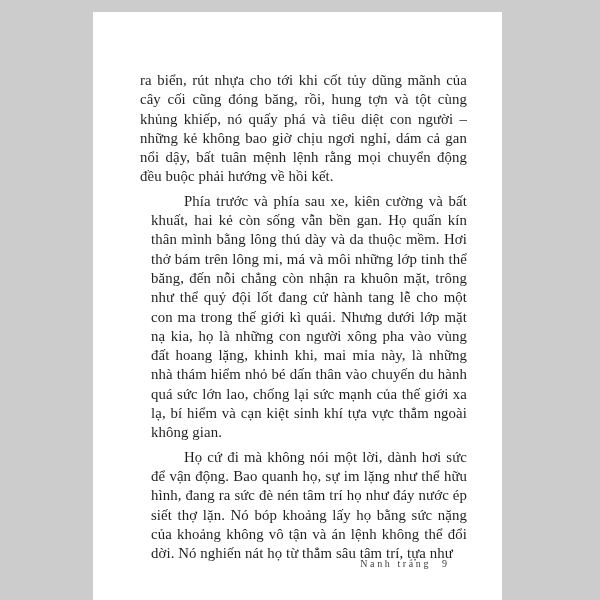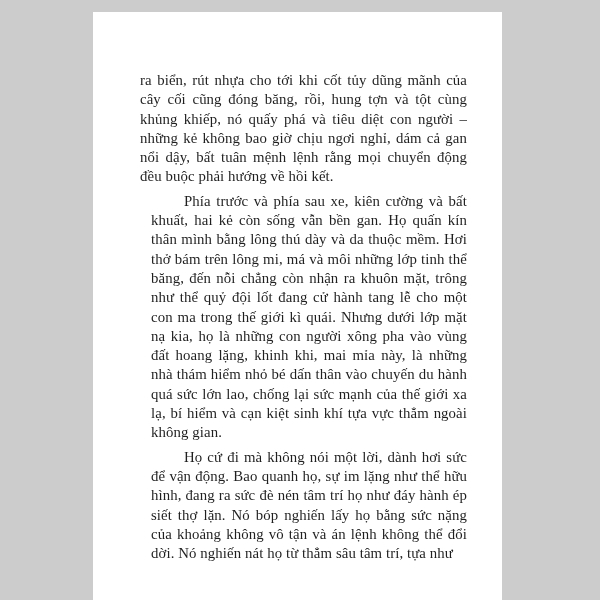--- a/index.html
+++ b/index.html
@@ -68,18 +68,22 @@
   </style>
 </head>
 <body>
 
 <div id="stage">
   <div class="paper">
 
     <div class="text-block">
       <p class="para">ra biển, rút nhựa cho tới khi cốt tủy dũng mãnh của cây cối cũng đóng băng, rồi, hung tợn và tột cùng khủng khiếp, nó quấy phá và tiêu diệt con người – những kẻ không bao giờ chịu ngơi nghỉ, dám cả gan nổi dậy, bất tuân mệnh lệnh rằng mọi chuyển động đều buộc phải hướng về hồi kết.</p>
       <p class="para indent">Phía trước và phía sau xe, kiên cường và bất khuất, hai kẻ còn sống vẫn bền gan. Họ quấn kín thân mình bằng lông thú dày và da thuộc mềm. Hơi thở bám trên lông mi, má và môi những lớp tinh thể băng, đến nỗi chẳng còn nhận ra khuôn mặt, trông như thể quỷ đội lốt đang cử hành tang lễ cho một con ma trong thế giới kì quái. Nhưng dưới lớp mặt nạ kia, họ là những con người xông pha vào vùng đất hoang lặng, khinh khi, mai mỉa này, là những nhà thám hiểm nhỏ bé dấn thân vào chuyến du hành quá sức lớn lao, chống lại sức mạnh của thế giới xa lạ, bí hiểm và cạn kiệt sinh khí tựa vực thẳm ngoài không gian.</p>
-      <p class="para indent">Họ cứ đi mà không nói một lời, dành hơi sức để vận động. Bao quanh họ, sự im lặng như thể hữu hình, đang ra sức đè nén tâm trí họ như đáy hành ép siết thợ lặn. Nó bóp nghiến lấy họ bằng sức nặng của khoảng không vô tận và án lệnh không thể đổi dời. Nó nghiến nát họ từ thẳm sâu tâm trí, tựa như</p>
+      <p class="para indent">Họ cứ đi mà không nói một lời, dành hơi sức để vận động. Bao quanh họ, sự im lặng như thể hữu hình, đang ra sức đè nén tâm trí họ như đáy nước ép siết thợ lặn. Nó bóp khoảng lấy họ bằng sức nặng của khoảng không vô tận và án lệnh không thể đổi dời. Nó nghiến nát họ từ thẳm sâu tâm trí, tựa như</p>
     </div>
 
+    <div class="page-footer">
+      <span>Nanh trắng</span>
+      <span class="page-number">9</span>
+    </div>
 
   </div>
 </div>
 
 </body></html>

